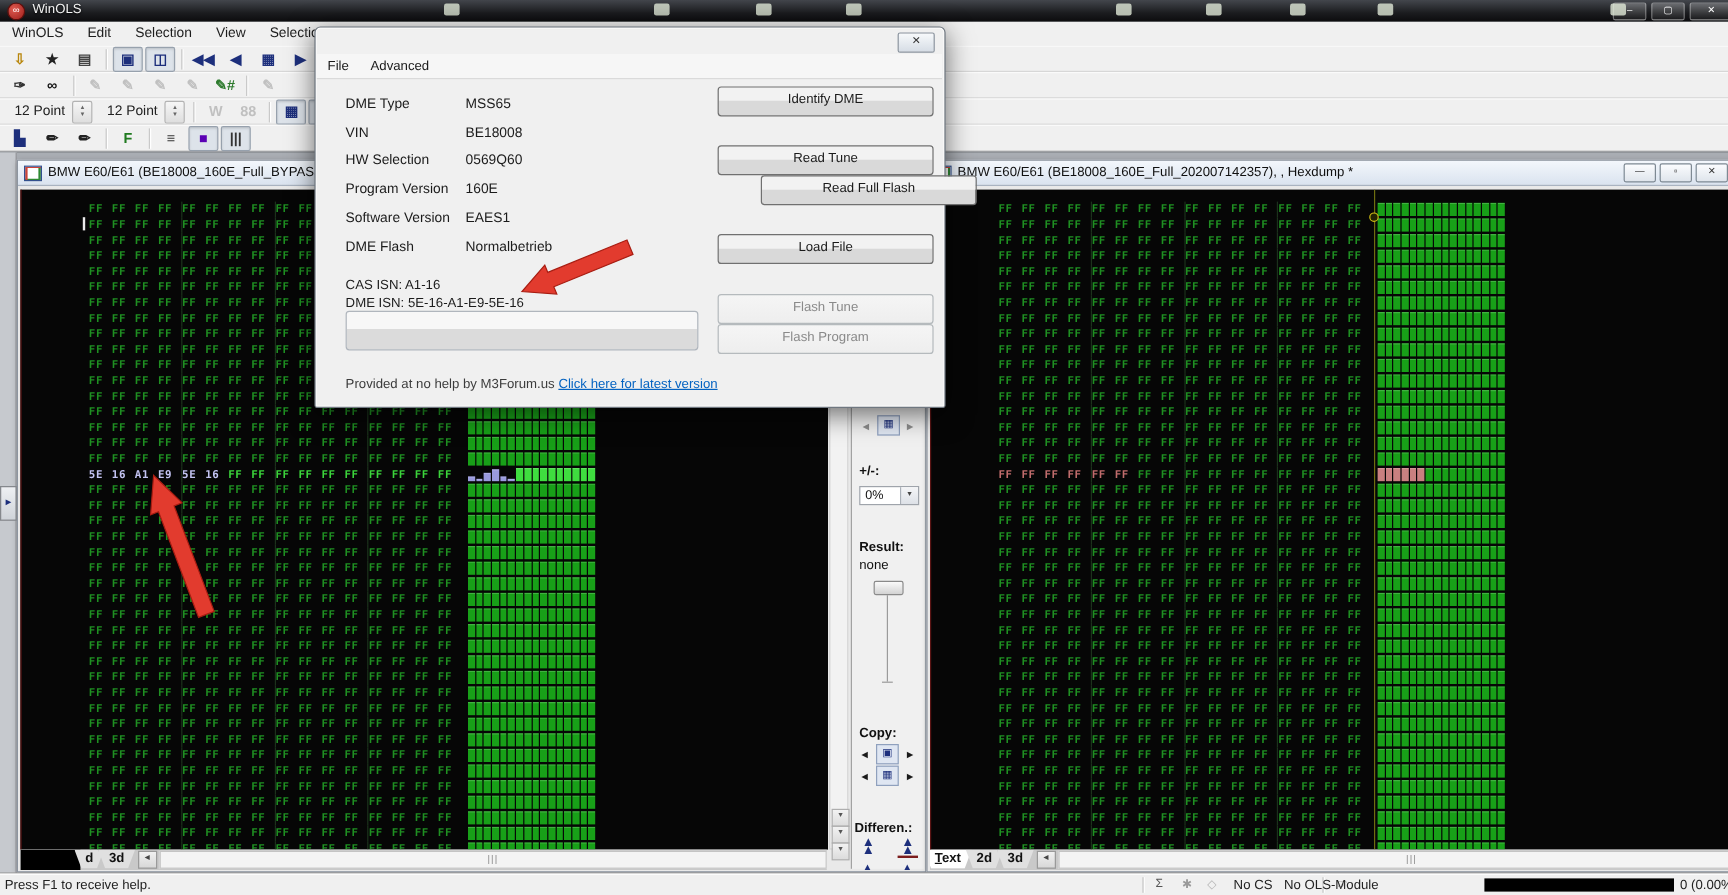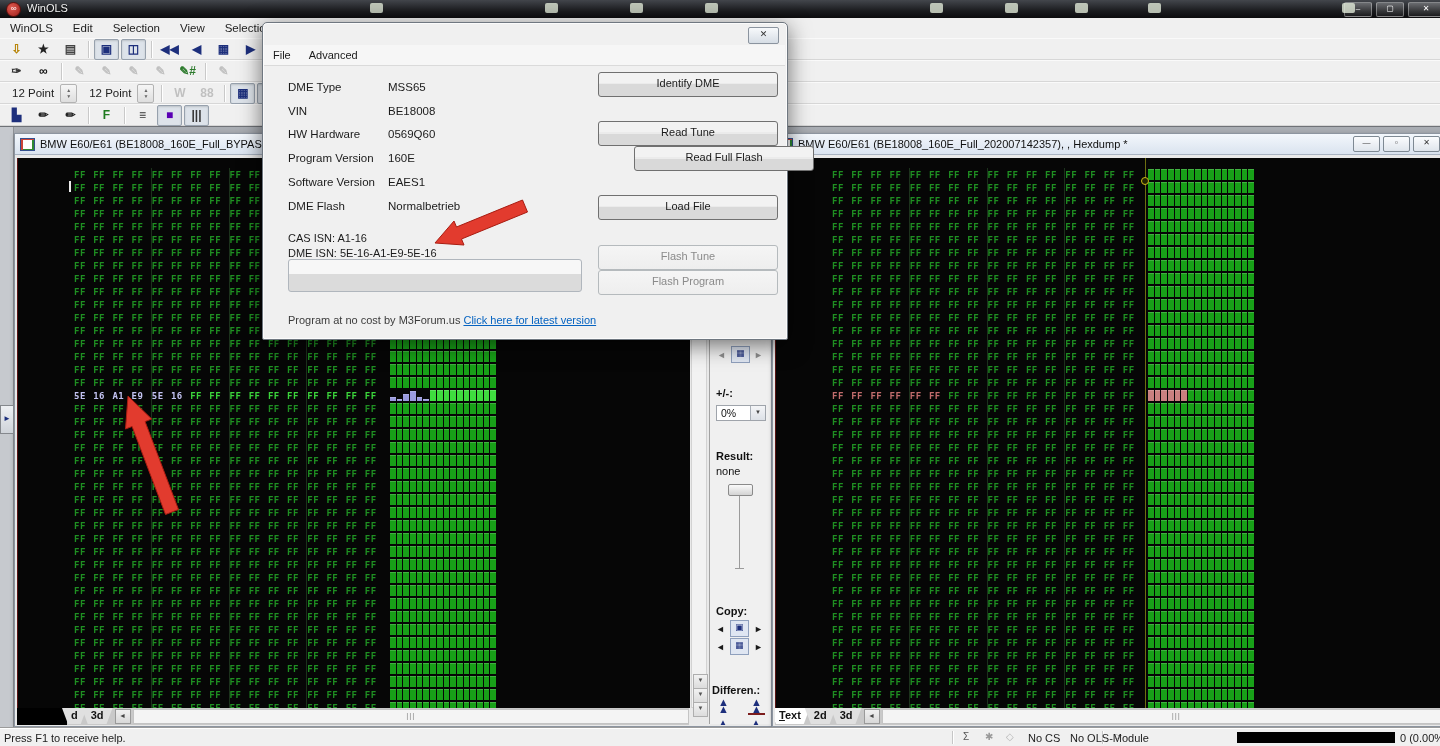--- a/index.html
+++ b/index.html
@@ -3576,42 +3576,42 @@
   <div id="dlg-close">✕</div>
   <div class="abs" id="dlg-menu">
       <span class="dlg-menu-item">File</span>
       <span class="dlg-menu-item">Advanced</span>
     </div>
   <div id="dlg-fields">
       <div class="fld-label" style="top: 58px;">DME Type</div>
       <div class="fld-value" style="top: 58px;">MSS65</div>
       <div class="fld-label" style="top: 82px;">VIN</div>
       <div class="fld-value" style="top: 82px;">BE18008</div>
-      <div class="fld-label" style="top: 105px;">HW Hardware</div>
+      <div class="fld-label" style="top: 105px;">HW Selection</div>
       <div class="fld-value" style="top: 105px;">0569Q60</div>
       <div class="fld-label" style="top: 129px;">Program Version</div>
       <div class="fld-value" style="top: 129px;">160E</div>
       <div class="fld-label" style="top: 153px;">Software Version</div>
       <div class="fld-value" style="top: 153px;">EAES1</div>
       <div class="fld-label" style="top: 177px;">DME Flash</div>
       <div class="fld-value" style="top: 177px;">Normalbetrieb</div>
     </div>
   <div class="isn-line" style="top:209px">CAS ISN: A1-16</div>
   <div class="isn-line" style="top:224px">DME ISN: 5E-16-A1-E9-5E-16</div>
   <div class="abs" id="dlg-progress"></div>
   <div id="dlg-buttons">
       <div class="dlg-btn" style="top: 49px;">Identify DME</div>
       <div class="dlg-btn" style="top: 98px;">Read Tune</div>
       <div class="dlg-btn" style="top: 123px; margin-left: 36px;">Read Full Flash</div>
       <div class="dlg-btn" style="top: 172px;">Load File</div>
       <div class="dlg-btn disabled" style="top: 222px;">Flash Tune</div>
       <div class="dlg-btn disabled" style="top: 247px;">Flash Program</div>
     </div>
   <div class="abs" id="dlg-footer">
-    <span>Program at no cost by M3Forum.us </span><a id="dlg-link" href="#">Click here for latest version</a>
+    <span>Provided at no help by M3Forum.us </span><a id="dlg-link" href="#">Click here for latest version</a>
   </div>
 </div>
 
 <svg id="arrows">
   <polygon points="522.5,200 456.5,227 454,221 435,243 464,245 461.5,239 527.5,212" fill="#e23b2e" stroke="#a81d12" stroke-width="1"></polygon>
   <polygon points="178.5,509.5 145.1,421.6 151.7,419 128,396 125.5,429 132.1,426.5 165.5,514.5" fill="#e23b2e" stroke="#a81d12" stroke-width="1"></polygon>
 </svg>
 
 <div class="abs" id="statusbar">
   <span class="sb-text" style="left:4px">Press F1 to receive help.</span>

